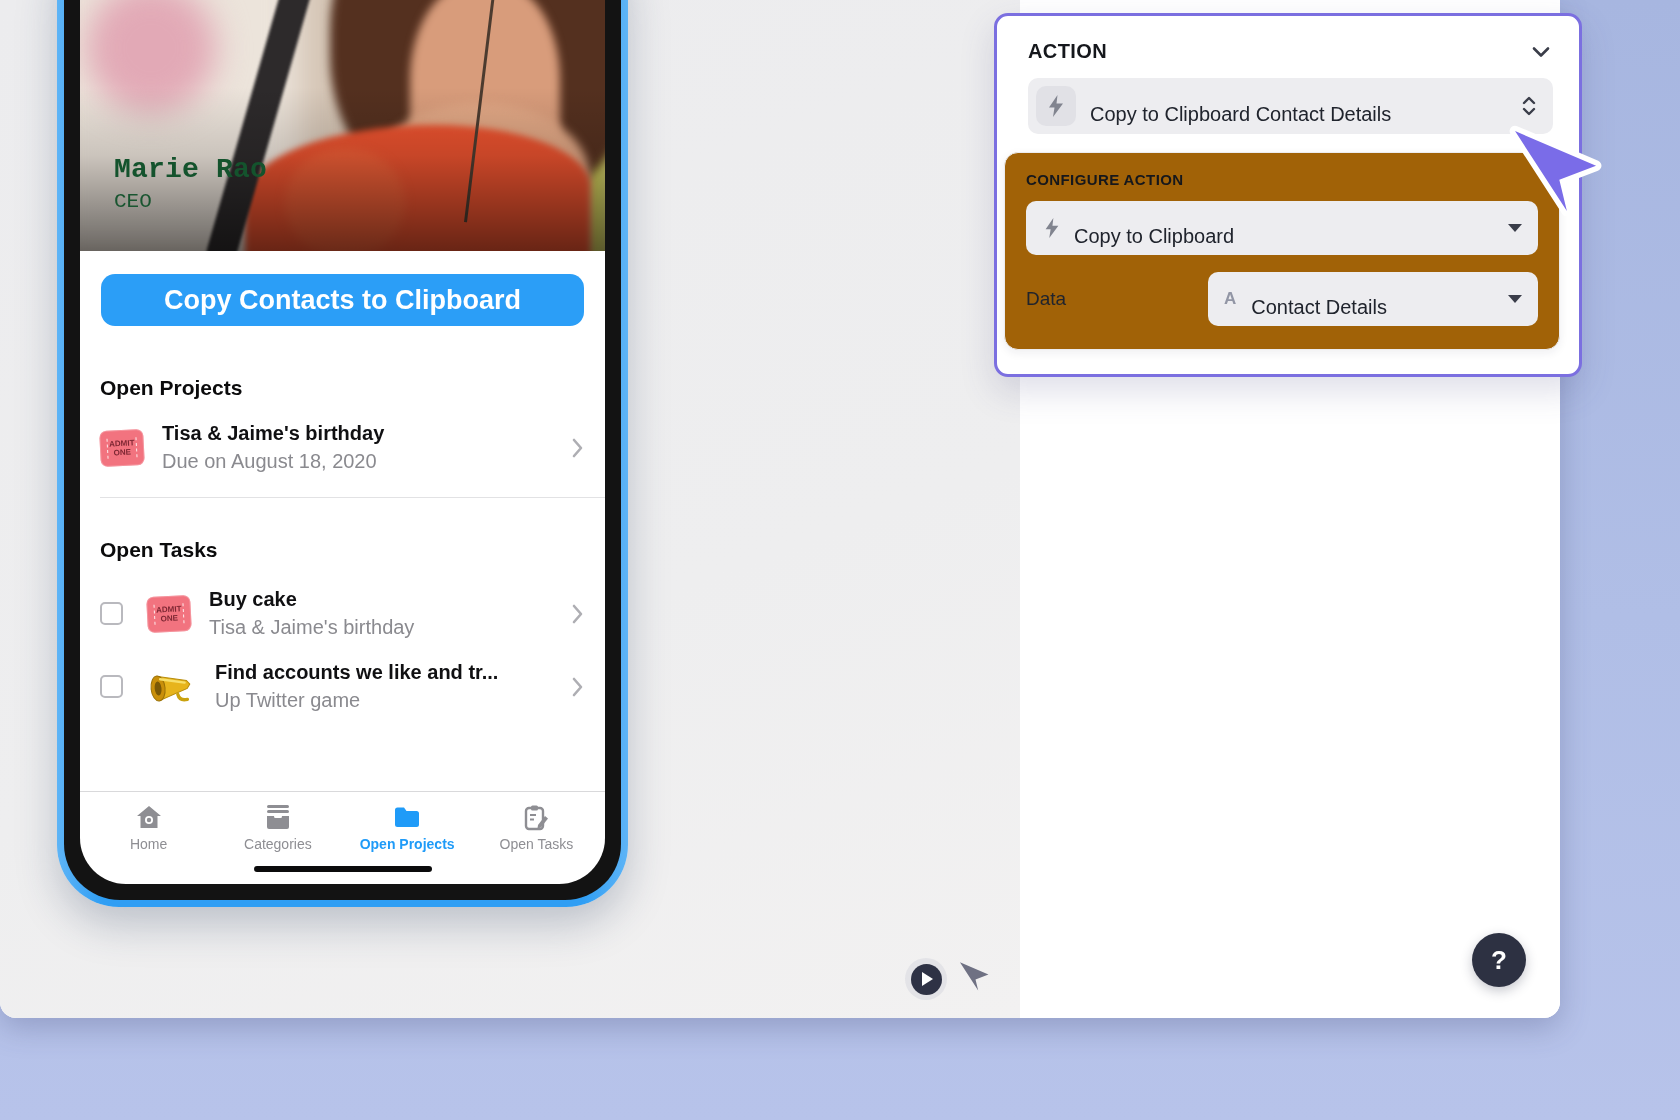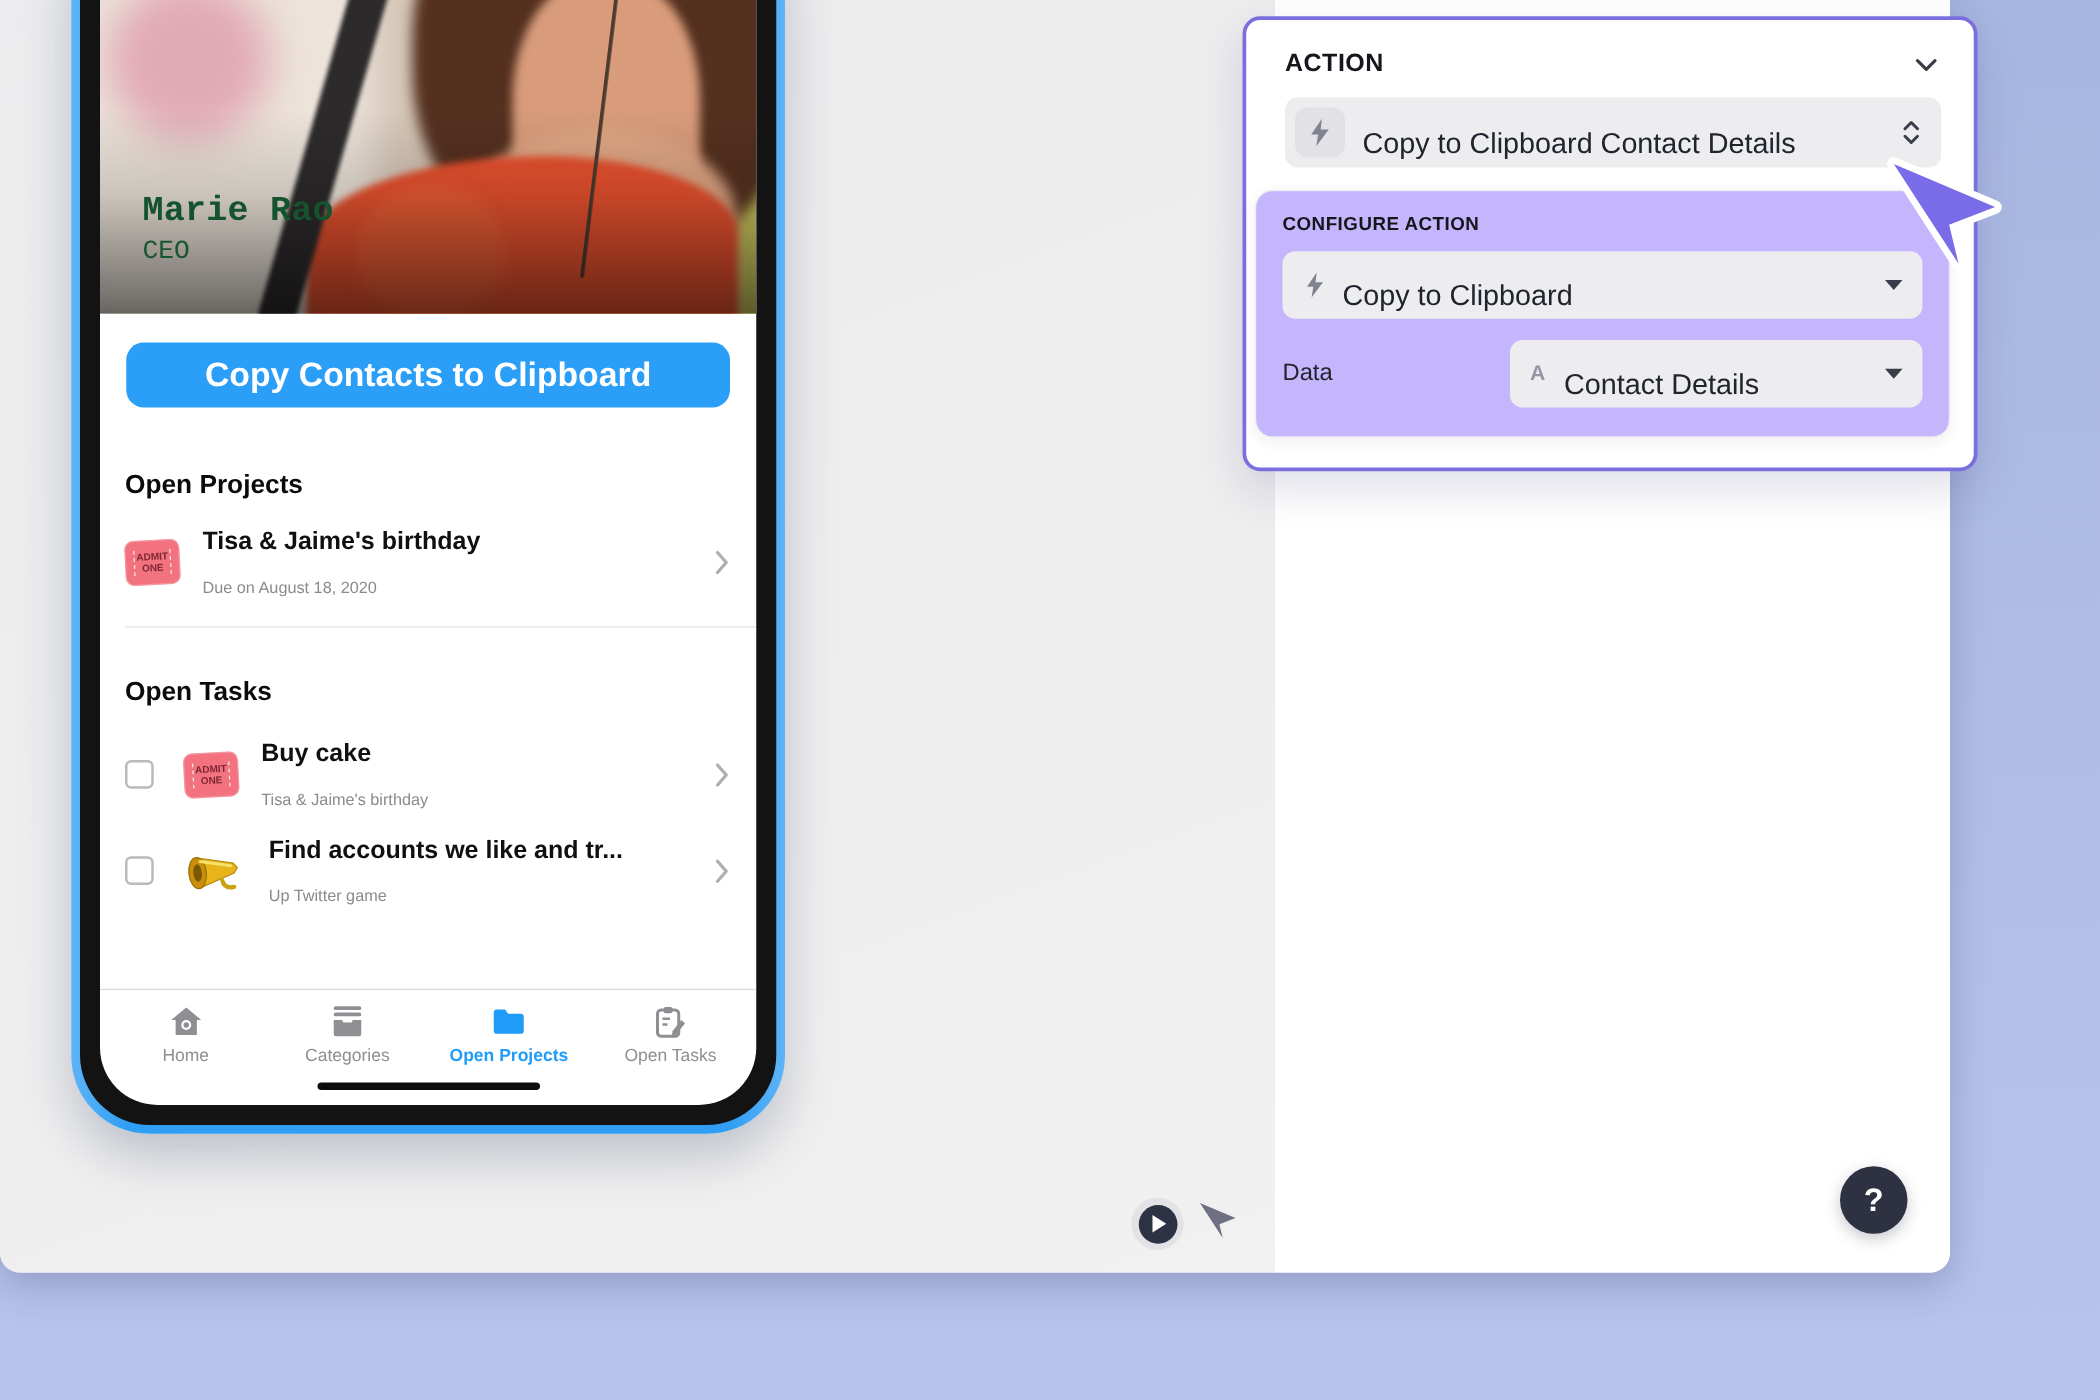--- a/index.html
+++ b/index.html
@@ -90,21 +90,21 @@
     display:block; width:30px; text-align:center;
     font-size:8px; line-height:1.15; font-weight:bold; color:#7e2733;
     border-left:1px dashed rgba(255,255,255,.85); border-right:1px dashed rgba(255,255,255,.85);
     padding:1px 0;
   }
   .mega { width:50px; height:44px; flex:none; }
 
   .row-icon-gap { width:18px; flex:none; }
   .row-text { flex:1; min-width:0; }
   .row-title { font-size:20px; font-weight:bold; color:#101012; white-space:nowrap; overflow:hidden; }
-  .row-sub { font-size:13px; color:#8a8a8f; margin-top:17px; white-space:nowrap; overflow:hidden; }
+  .row-sub { font-size:20px; color:#8a8a8f; margin-top:5px; white-space:nowrap; overflow:hidden; }
   .chev { flex:none; margin-left:10px; }
 
   .checkbox {
     width:23px; height:23px; flex:none; border:2px solid #b9b9be; border-radius:5px;
     margin-right:24px; background:#fff; cursor:pointer;
   }
 
   .divider { height:1px; background:#e2e2e4; margin:24px 0 0 20px; flex:none; }
 
   
@@ -133,31 +133,31 @@
   }
   .ap-title { font-size:20px; font-weight:bold; letter-spacing:.4px; color:#15171c; }
   .select {
     background:#ededf0; border-radius:10px; display:flex; align-items:center; cursor:pointer;
   }
   .select-main { margin:15px 26px 0 31px; height:56px; padding:0 16px 0 8px; }
   .bolt-badge {
     width:40px; height:40px; border-radius:10px; background:#e1e1e6;
     display:flex; align-items:center; justify-content:center; flex:none;
   }
-  .select-label { font-size:23px; color:#20242d; margin-left:14px; flex:1; white-space:nowrap; overflow:hidden;margin-top:16px; }
+  .select-label { font-size:20px; color:#20242d; margin-left:14px; flex:1; white-space:nowrap; overflow:hidden;margin-top:16px; }
   .stepper { flex:none; margin-left:8px; }
   .tri-down {
     flex:none; width:0; height:0; margin-left:10px;
     border-left:7px solid transparent; border-right:7px solid transparent;
     border-top:8px solid #3a3d49;
   }
 
   .subcard {
     margin:18px 19px 0 7px; height:198px;
-    background:#c4b5fd; border:1px solid #ececef; border-radius:14px;
+    background:#a16207; border:1px solid #ececef; border-radius:14px;
     box-shadow:0 3px 10px rgba(30,30,60,.07);
     padding:15px 21px 0 21px;
   }
   .subcard-title { font-size:15px; font-weight:bold; letter-spacing:.4px; color:#15171c; margin-top:3px; }
   .select-type { margin-top:13px; height:54px; padding:16px 16px; }
   .select-type .select-label { margin-left:12px; }
   .data-row { display:flex; align-items:center; margin-top:17px; }
   .data-label { font-size:19px; color:#20242d; }
   .select-data { margin-left:auto; width:330px; height:54px; padding:0 16px; }
   .a-glyph { font-size:17px; font-weight:bold; color:#9296a5; flex:none; }

